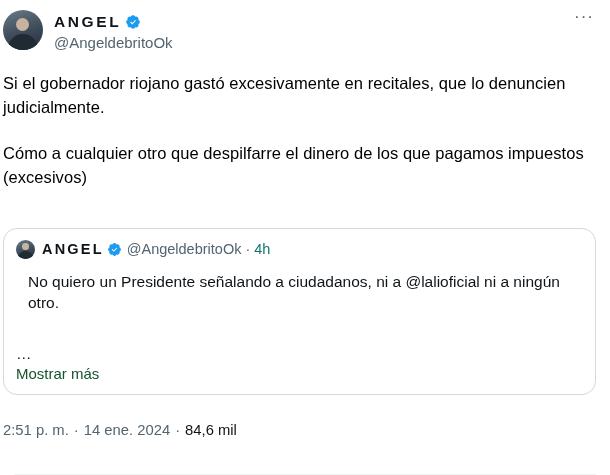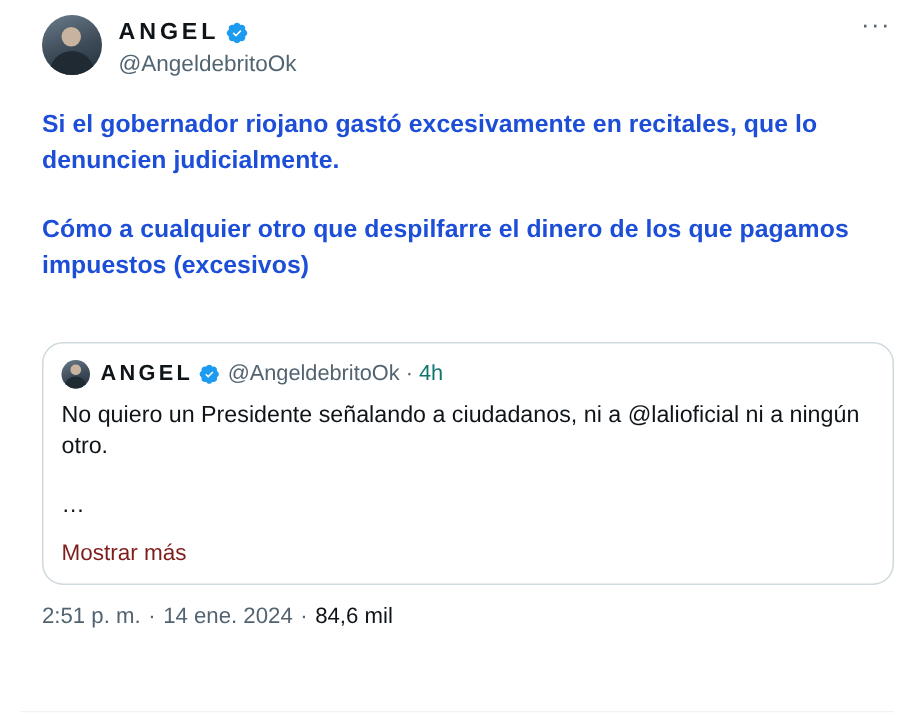--- a/index.html
+++ b/index.html
@@ -12,21 +12,21 @@
     background: #ffffff;
     font-family: "Liberation Sans", sans-serif;
     color: #0f1419;
     -webkit-font-smoothing: antialiased;
   }
   .tweet {
     position: relative;
     width: 610px;
     height: 475px;
     box-sizing: border-box;
-    padding: 10px 14px 0 28px;
+    padding: 10px 14px 0 3px;
     background: #fff;
   }
   
   .header {
     display: flex;
     align-items: flex-start;
     height: 50px;
   }
   .avatar {
     width: 40px;
@@ -95,23 +95,22 @@
     font-size: 17px;
     line-height: 10px;
     letter-spacing: 1px;
     cursor: pointer;
   }
   
   .body-text {
     margin-top: 12px;
     font-size: 16.5px;
     line-height: 23.5px;
-    color: #1d4ed8;
+    color: #000000;
     letter-spacing: 0.05px;
-    font-weight: bold;
   }
   .body-text p {
     margin: 0;
   }
   .body-text .gap {
     height: 23px;
   }
   
   .quote {
     margin-top: 16px;
@@ -179,36 +178,36 @@
   .q-time {
     font-size: 14.5px;
     color: #0f766e;
   }
   .q-text {
     margin-top: 7px;
     font-size: 15.5px;
     line-height: 21px;
     color: #0f1419;
   }
-  .q-text p { margin: 0; }
+  .q-text p { margin: 12px; }
   .q-text .gap { height: 20px; }
   .q-ellipsis {
     font-size: 15.5px;
     line-height: 17px;
     color: #0f1419;
   }
   .show-more {
-    margin-top: 15px;
+    margin-top: 3px;
     font-size: 15px;
-    color: #7f1d1d;
+    color: #14532d;
     cursor: pointer;
   }
   
   .footer {
-    margin-top: 13px;
+    margin-top: 27px;
     font-size: 14.8px;
     color: #536471;
     display: flex;
     align-items: center;
     padding-bottom: 6px;
   }
   .footer .dot {
     margin: 0 5px;
   }
   .footer .views-count {

